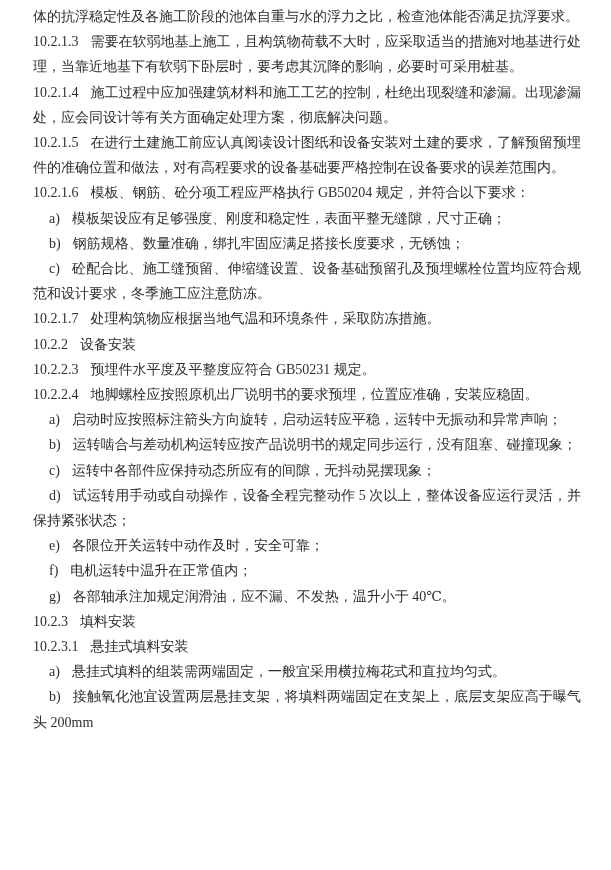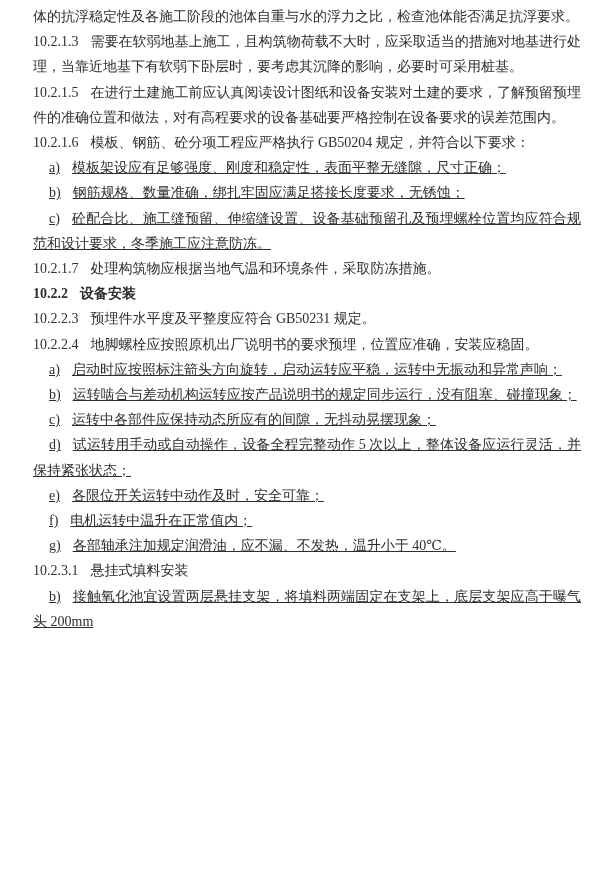--- a/index.html
+++ b/index.html
@@ -25,47 +25,49 @@
   }
   .page p {
     margin: 0;
     padding: 0;
   }
   .clause-number {
     margin-right: 0.85em;
     white-space: nowrap;
   }
   .heading {
-    font-weight: bold;
+    font-weight: normal;
   }
   .list-item {
     text-indent: 1.15em;
-    text-decoration: underline;
   }
   .item-letter {
     margin-right: 0.85em;
   }
 </style>
 </head>
 <body>
 
 <div class="page" id="doc-page" style="background: rgb(255, 255, 255); color: rgb(46, 46, 46);">
     <p class="continuation"><span>体的抗浮稳定性及各施工阶段的池体自重与水的浮力之比，检查池体能否满足抗浮要求。</span></p>
     <p class="clause"><span class="clause-number">10.2.1.3</span><span>需要在软弱地基上施工，且构筑物荷载不大时，应采取适当的措施对地基进行处理，当靠近地基下有软弱下卧层时，要考虑其沉降的影响，必要时可采用桩基。</span></p>
+    <p class="clause"><span class="clause-number">10.2.1.4</span><span>施工过程中应加强建筑材料和施工工艺的控制，杜绝出现裂缝和渗漏。出现渗漏处，应会同设计等有关方面确定处理方案，彻底解决问题。</span></p>
     <p class="clause"><span class="clause-number">10.2.1.5</span><span>在进行土建施工前应认真阅读设计图纸和设备安装对土建的要求，了解预留预埋件的准确位置和做法，对有高程要求的设备基础要严格控制在设备要求的误差范围内。</span></p>
     <p class="clause"><span class="clause-number">10.2.1.6</span><span>模板、钢筋、砼分项工程应严格执行 GB50204 规定，并符合以下要求：</span></p>
     <p class="list-item"><span class="item-letter">a)</span><span>模板架设应有足够强度、刚度和稳定性，表面平整无缝隙，尺寸正确；</span></p>
     <p class="list-item"><span class="item-letter">b)</span><span>钢筋规格、数量准确，绑扎牢固应满足搭接长度要求，无锈蚀；</span></p>
     <p class="list-item"><span class="item-letter">c)</span><span>砼配合比、施工缝预留、伸缩缝设置、设备基础预留孔及预埋螺栓位置均应符合规范和设计要求，冬季施工应注意防冻。</span></p>
     <p class="clause"><span class="clause-number">10.2.1.7</span><span>处理构筑物应根据当地气温和环境条件，采取防冻措施。</span></p>
     <p class="heading"><span class="clause-number">10.2.2</span><span>设备安装</span></p>
     <p class="clause"><span class="clause-number">10.2.2.3</span><span>预埋件水平度及平整度应符合 GB50231 规定。</span></p>
     <p class="clause"><span class="clause-number">10.2.2.4</span><span>地脚螺栓应按照原机出厂说明书的要求预埋，位置应准确，安装应稳固。</span></p>
     <p class="list-item"><span class="item-letter">a)</span><span>启动时应按照标注箭头方向旋转，启动运转应平稳，运转中无振动和异常声响；</span></p>
     <p class="list-item"><span class="item-letter">b)</span><span>运转啮合与差动机构运转应按产品说明书的规定同步运行，没有阻塞、碰撞现象；</span></p>
     <p class="list-item"><span class="item-letter">c)</span><span>运转中各部件应保持动态所应有的间隙，无抖动晃摆现象；</span></p>
     <p class="list-item"><span class="item-letter">d)</span><span>试运转用手动或自动操作，设备全程完整动作 5 次以上，整体设备应运行灵活，并保持紧张状态；</span></p>
     <p class="list-item"><span class="item-letter">e)</span><span>各限位开关运转中动作及时，安全可靠；</span></p>
     <p class="list-item"><span class="item-letter">f)</span><span>电机运转中温升在正常值内；</span></p>
     <p class="list-item"><span class="item-letter">g)</span><span>各部轴承注加规定润滑油，应不漏、不发热，温升小于 40℃。</span></p>
+    <p class="heading"><span class="clause-number">10.2.3</span><span>填料安装</span></p>
     <p class="clause"><span class="clause-number">10.2.3.1</span><span>悬挂式填料安装</span></p>
+    <p class="list-item"><span class="item-letter">a)</span><span>悬挂式填料的组装需两端固定，一般宜采用横拉梅花式和直拉均匀式。</span></p>
     <p class="list-item"><span class="item-letter">b)</span><span>接触氧化池宜设置两层悬挂支架，将填料两端固定在支架上，底层支架应高于曝气头 200mm</span></p>
   </div>
 
 </body></html>

